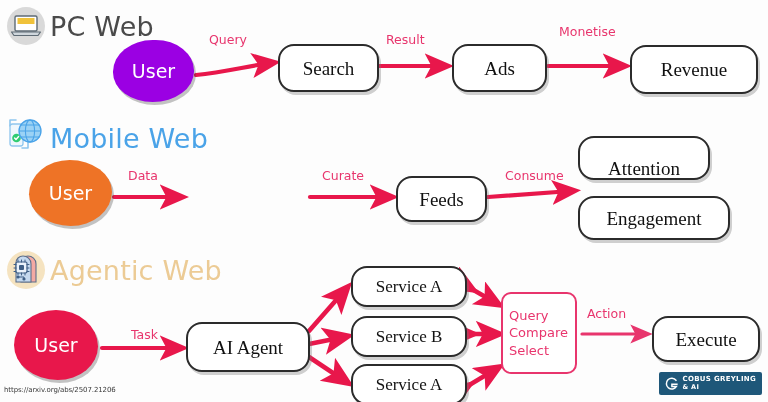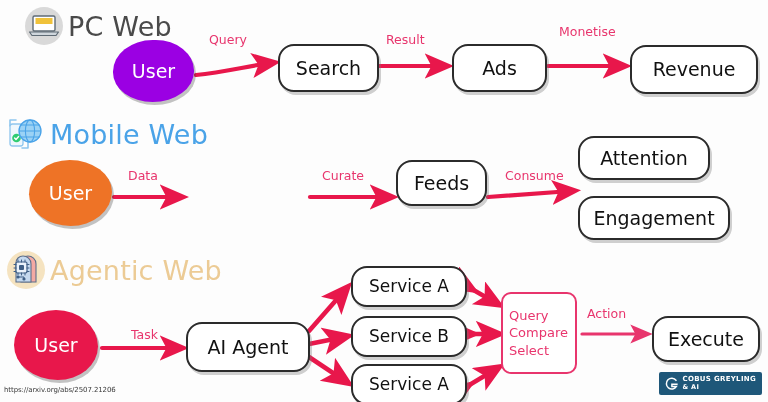--- a/index.html
+++ b/index.html
@@ -14,23 +14,23 @@
 
   
   .sec-title{
     position:absolute;z-index:5;display:flex;align-items:center;gap:4px;
     white-space:nowrap;
   }
   .sec-title .t{
     font-family:"DejaVu Sans", sans-serif;
     font-size:27px;font-weight:400;letter-spacing:.2px;
   }
-  #title-pc{left:24px;top:6px;}
+  #title-pc{left:6px;top:6px;}
   #title-pc .t{color:#4a4a4a;}
-  #title-mobile{left:6px;top:114px;}
+  #title-mobile{left:6px;top:114px;align-items:flex-end;}
   #title-mobile .t{color:#4aa3e8;}
   #title-agentic{left:6px;top:250px;}
   #title-agentic .t{color:#eccb95;}
 
   .sec-icon{width:40px;height:40px;flex:0 0 40px;position:relative;}
 
   
   .user{
     position:absolute;z-index:3;border-radius:50%;
     display:flex;align-items:center;justify-content:center;
@@ -45,29 +45,29 @@
            border-radius:50% 50% 48% 52%/50% 52% 48% 50%;}
 
   
   .node{
     position:absolute;z-index:3;background:#ffffff;
     border:2px solid #2b2b2b;border-radius:16px;
     display:flex;align-items:center;justify-content:center;
     color:#111;font-family:"DejaVu Sans", sans-serif;
     box-shadow:2px 3px 0 rgba(120,120,120,.35);
   }
-  .node .lbl{font-size:19px;line-height:1;}
+  .node .lbl{font-size:19px;line-height:1;font-family:Liberation Serif, serif;}
 
   #n-search   {left:278px;top:44px; width:97px;height:44px;}
   #n-ads      {left:452px;top:44px; width:91px;height:44px;}
   #n-revenue  {left:630px;top:45px; width:124px;height:45px;}
 
   #n-algorithm{left:186px;top:176px;width:120px;height:42px;}
-  #n-feeds    {left:396px;top:160px;width:87px;height:42px;text-align:right;}
-  #n-attention{left:578px;top:136px;width:128px;height:40px;}
+  #n-feeds    {left:396px;top:176px;width:87px;height:42px;text-align:right;}
+  #n-attention{left:578px;top:136px;width:128px;height:40px;align-items:flex-end;}
   #n-engagement{left:578px;top:196px;width:148px;height:40px;}
 
   #n-aiagent  {left:186px;top:322px;width:120px;height:46px;}
   #n-svcA1    {left:351px;top:266px;width:112px;height:37px;}
   #n-svcB     {left:351px;top:316px;width:112px;height:37px;}
   #n-svcA2    {left:351px;top:364px;width:112px;height:37px;}
   #n-execute  {left:652px;top:316px;width:104px;height:42px;}
   #n-svcA1 .lbl,#n-svcB .lbl,#n-svcA2 .lbl{font-size:17px;text-align:right;}
   #n-execute .lbl{font-size:19px;}
 

